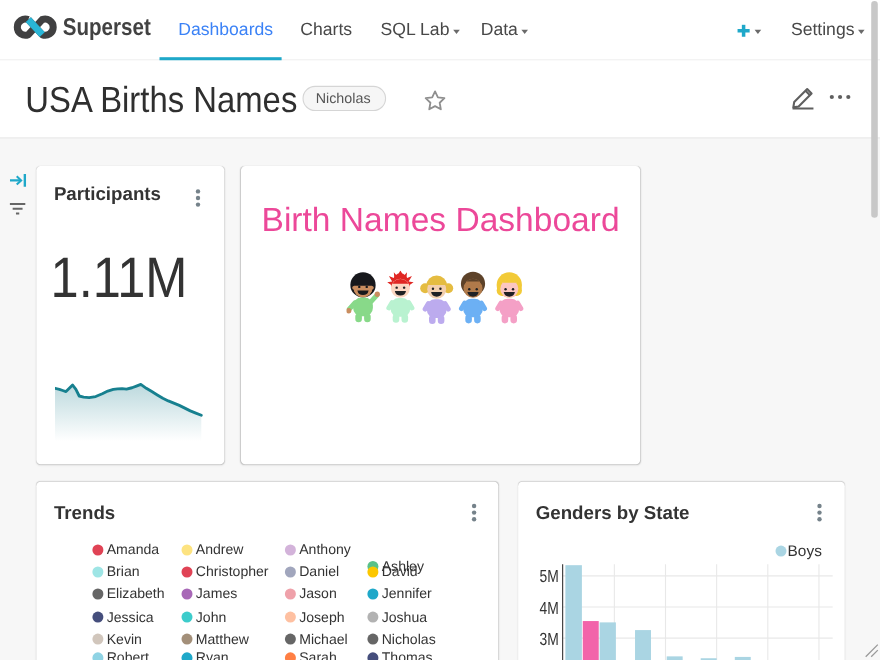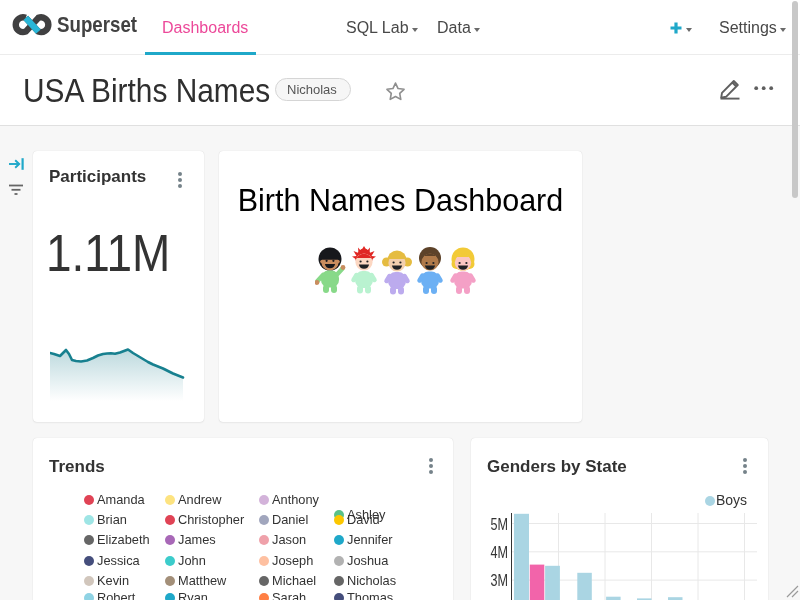--- a/index.html
+++ b/index.html
@@ -9,21 +9,21 @@
   .abs { position:absolute; }
 
   
   #nav { position:absolute; left:0; top:0; width:800px; height:55px; background:#fff;
          border-bottom:1px solid #ececec; }
   .navitem { position:absolute; top:0; height:54px; line-height:55px; font-size:16px;
          color:#484848; }
   .caret { display:inline-block; width:0; height:0; border-left:3.5px solid transparent;
          border-right:3.5px solid transparent; border-top:4.5px solid #6a6a6a;
          vertical-align:middle; margin-left:3px; margin-top:2px;}
-  #tab-dash { color:#ec4899; }
+  #tab-dash { color:#3b82f6; }
   #tab-underline { position:absolute; left:145px; top:52px; width:111px; height:3px;
          background:#1FA8C9; }
   #brandtext { position:absolute; left:57px; top:12px; font-size:22px; font-weight:bold;
          color:#424242; transform:scaleX(0.85); transform-origin:0 0; white-space:nowrap; }
 
   
   #dhead { position:absolute; left:0; top:55px; width:800px; height:71px; background:#fff;
          border-bottom:1px solid #e0e0e0; }
   #dtitle { position:absolute; left:23px; top:17px; font-size:33px; font-weight:400;
          color:#2f2f2f; transform:scaleX(0.905); transform-origin:0 0; white-space:nowrap; }
@@ -40,21 +40,21 @@
   .kebab span { display:block; width:4px; height:4px; border-radius:50%;
           background:#75828a; margin-bottom:2.2px; }
 
   
   #bignum { position:absolute; left:13px; top:72.5px; font-size:52px; color:#333;
           transform:scaleX(0.884); transform-origin:0 0; white-space:nowrap; }
   #subnum { position:absolute; left:15px; top:135.5px; font-size:20.5px; color:#333; }
 
   
   #mdtitle { position:absolute; left:0; top:32px; width:100%; text-align:center;
-          font-size:30.5px; font-weight:500; color:#000000; }
+          font-size:30.5px; font-weight:500; color:#ec4899; }
 
   
   .lg { position:absolute; height:14px; font-size:12.8px; color:#333; white-space:nowrap; }
   .lg i { display:inline-block; width:10px; height:10px; border-radius:50%; margin-right:3px; margin-bottom:-1px; }
 
   
   #sbar { position:absolute; left:792px; top:1px; width:6px; height:197px;
           background:#c8c8c8; border-radius:3px; }
 </style>
 </head>
@@ -62,20 +62,21 @@
 <div id="page">
 
   <div id="nav">
     <svg class="abs" style="left:10px; top:13px;" width="45" height="23" viewBox="0 0 45 23">
       <path d="M15.75 4.85 A7.35 7.35 0 1 0 15.75 18.55 L28.35 4.85 A7.35 7.35 0 1 1 28.35 18.55 L15.75 4.85" fill="none" stroke="#404041" stroke-width="6.4" stroke-linejoin="round"></path>
       <path d="M15.75 4.85 L28.35 18.55" fill="none" stroke="#29B6D7" stroke-width="6.4"></path>
     </svg>
     <div id="brandtext">Superset</div>
     <div id="tab-dash" class="navitem" style="left:162px;">Dashboards</div>
     <div id="tab-underline"></div>
+    <div class="navitem" style="left:273px;">Charts</div>
     <div class="navitem" style="left:437px;">Data<span class="caret"></span></div>
     <div class="navitem" style="left:346px;">SQL Lab<span class="caret"></span></div>
     <svg class="abs" style="left:670px; top:22px;" width="12" height="12" viewBox="0 0 12 12">
       <path d="M6 0.5 L6 11.5 M0.5 6 L11.5 6" stroke="#1FA8C9" stroke-width="3.2"></path>
     </svg>
     <div class="navitem" style="left:686px;"><span class="caret" style="margin-left:0;"></span></div>
     <div class="navitem" style="left:719px;">Settings<span class="caret"></span></div>
   </div>
 
   <div id="dhead">

